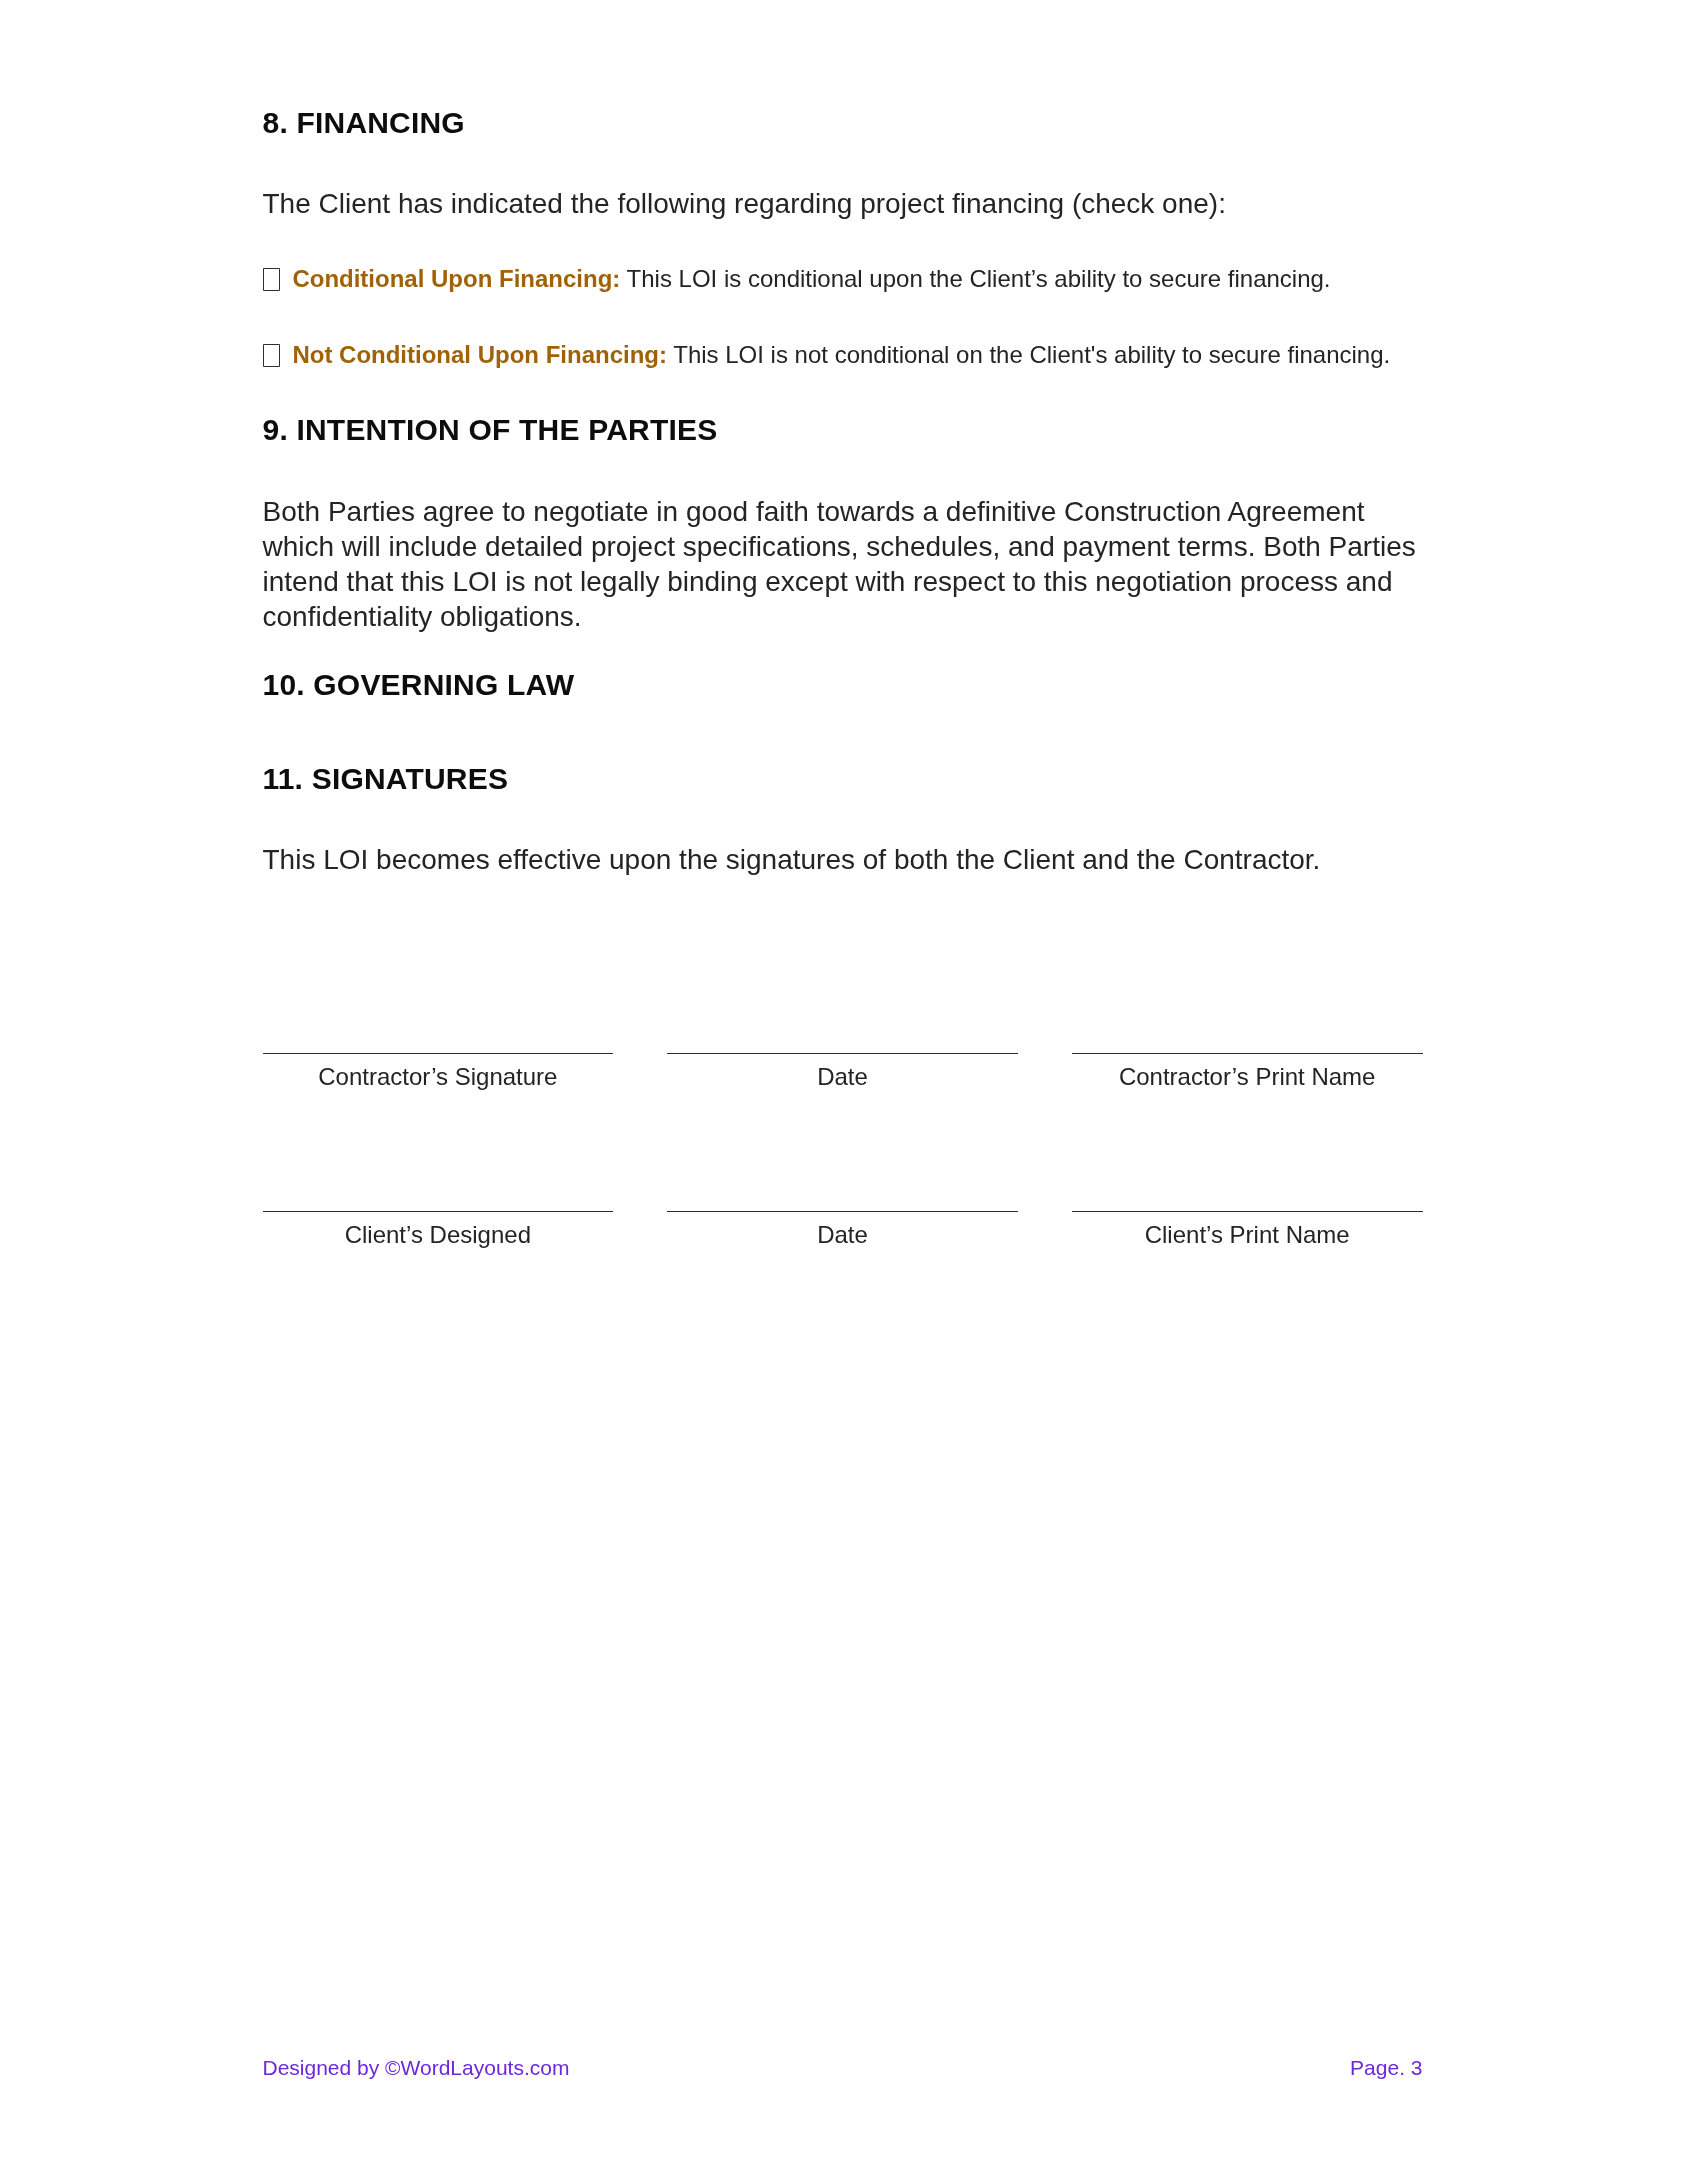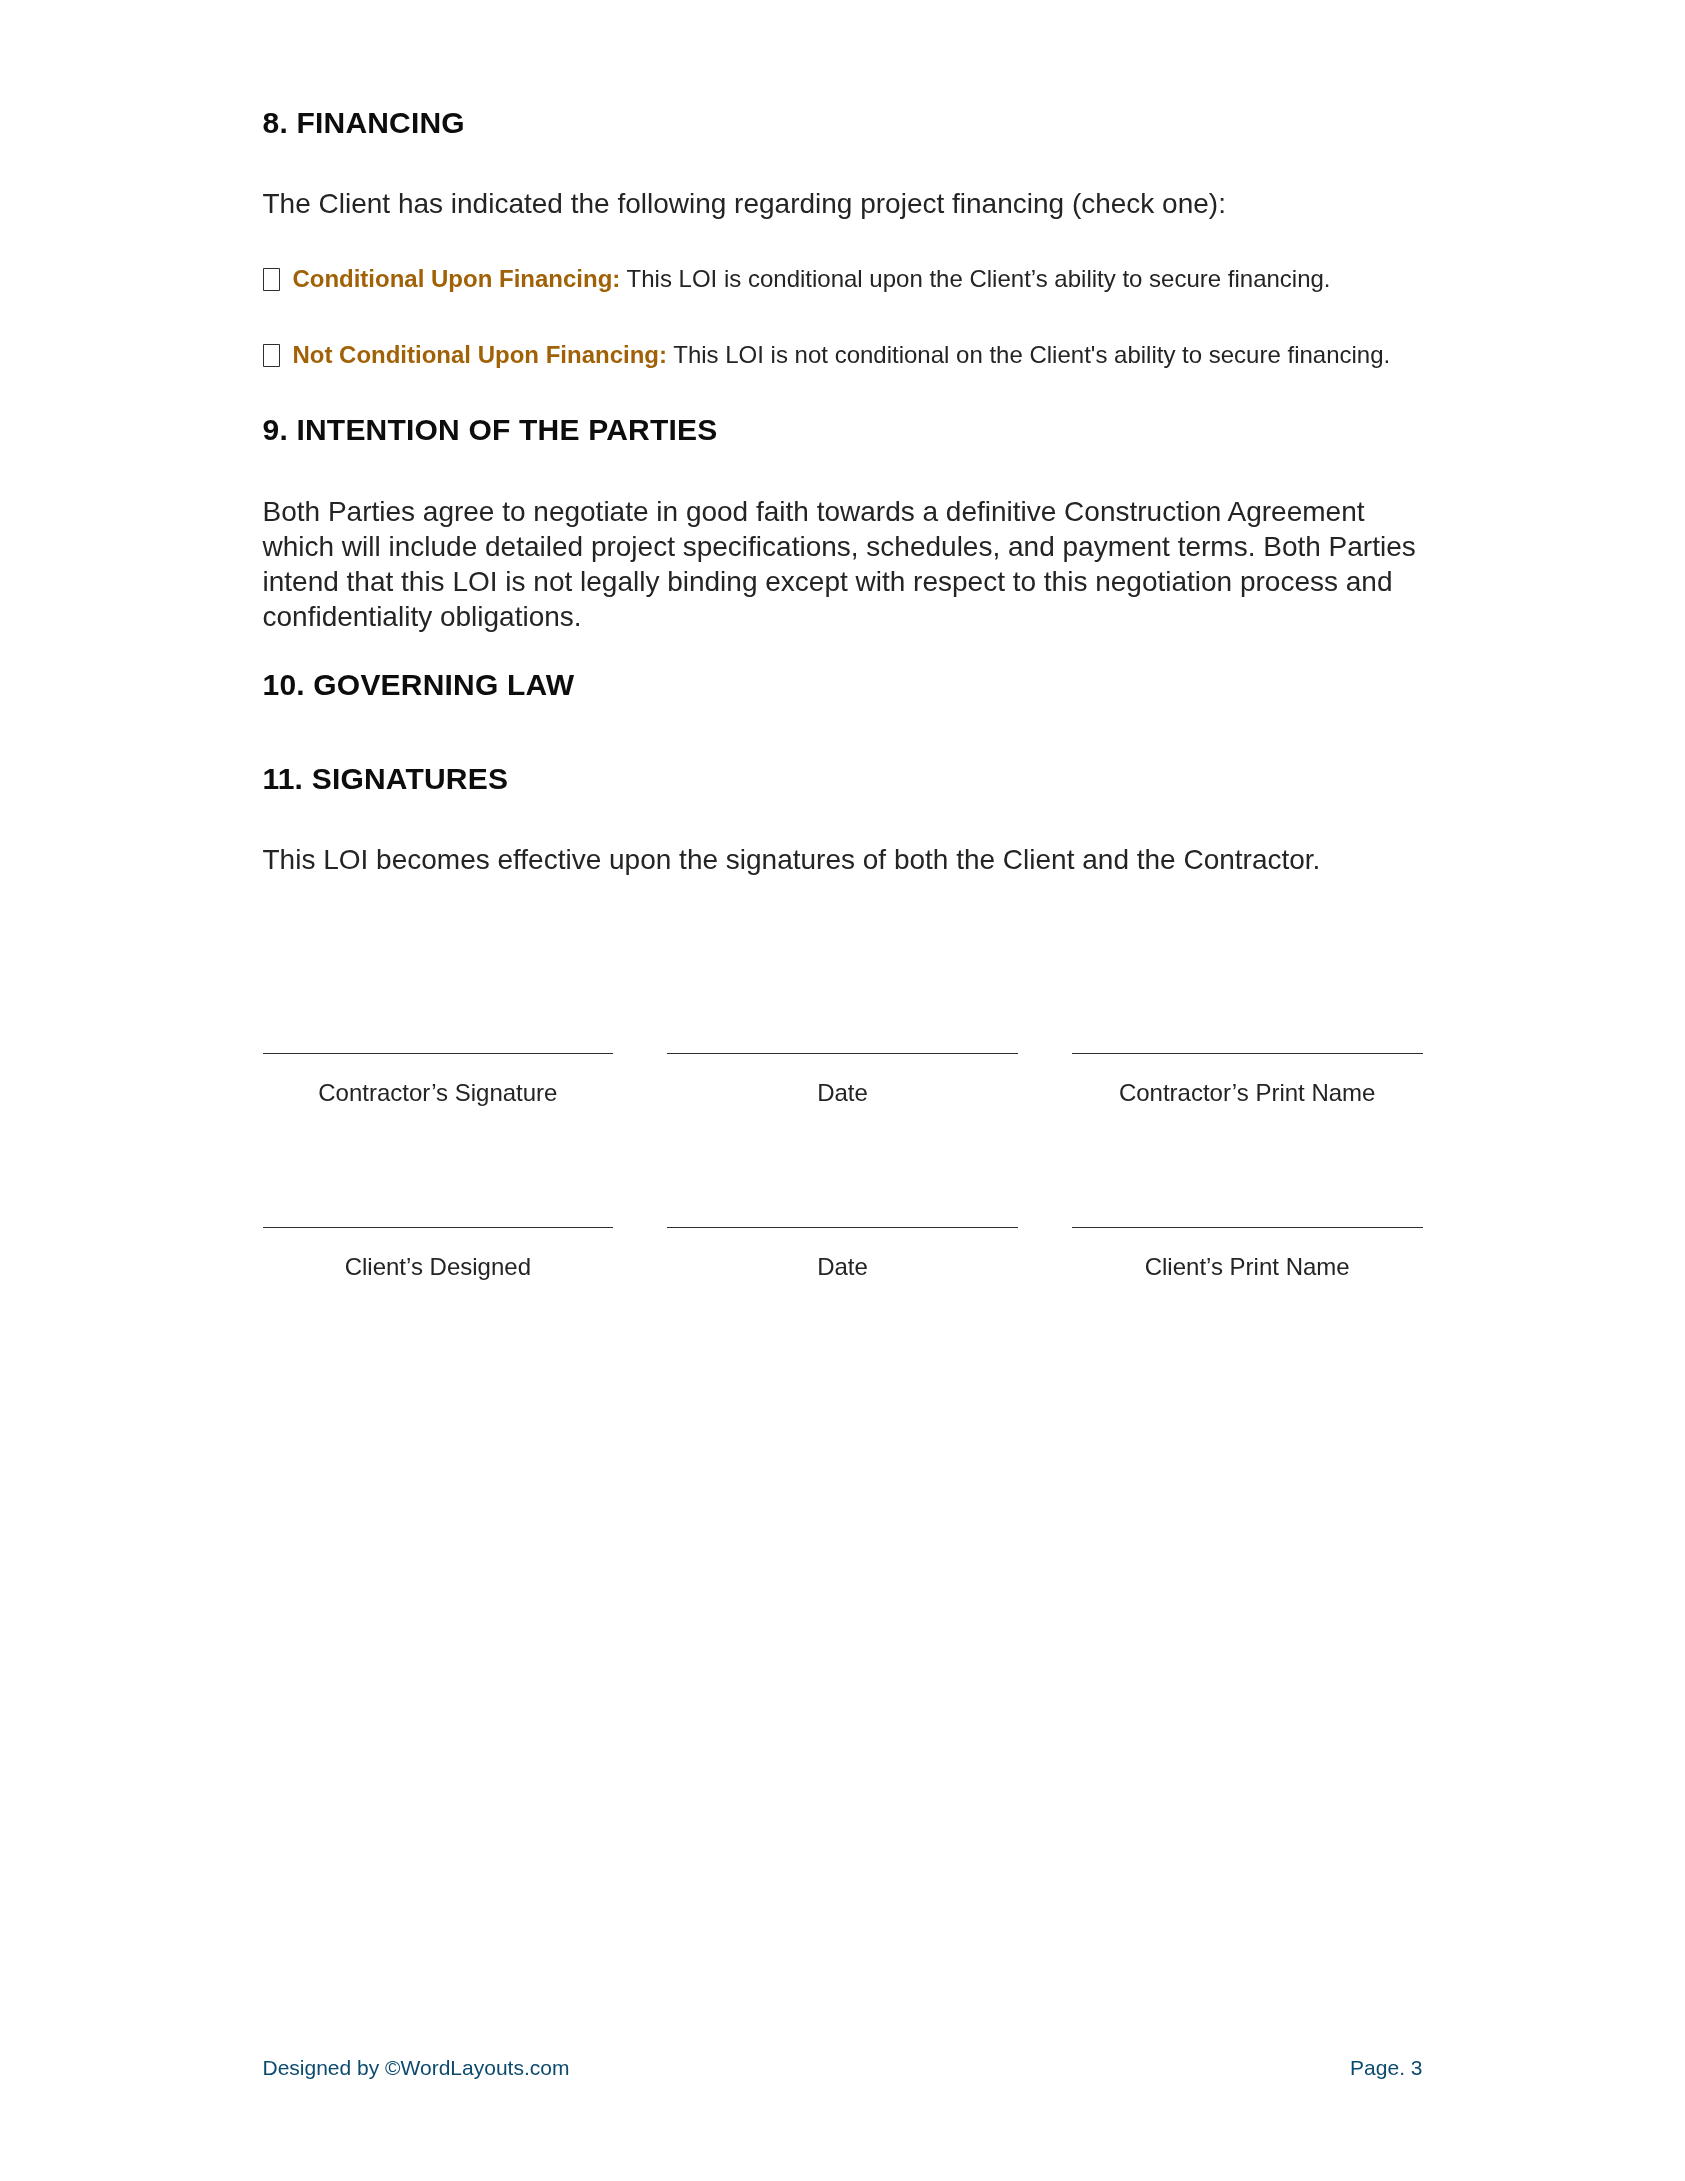--- a/index.html
+++ b/index.html
@@ -65,38 +65,38 @@
 
   .sig-row {
     display: flex;
     gap: 54px;
   }
   .sig-row-1 { margin-top: 176px; }
   .sig-row-2 { margin-top: 119px; }
   .sig-col {
     flex: 1;
     border-top: 1.8px solid #2e2e2e;
-    padding-top: 24px;
+    padding-top: 8px;
     text-align: center;
   }
   .sig-label {
     font-size: 24px;
     line-height: 30px;
     color: #242424;
   }
 
   .footer {
     position: absolute;
     left: 97px;
     right: 97px;
     top: 2056px;
     display: flex;
     justify-content: space-between;
     font-size: 21px;
-    color: #0c4a6e;
+    color: #6d28d9;
   }
 </style>
 </head>
 <body>
 
 <div class="page">
 
   <h2 class="sec-heading heading-financing">8. FINANCING</h2>
 
   <p class="body-text intro-financing">The Client has indicated the following regarding project financing (check one):</p>

